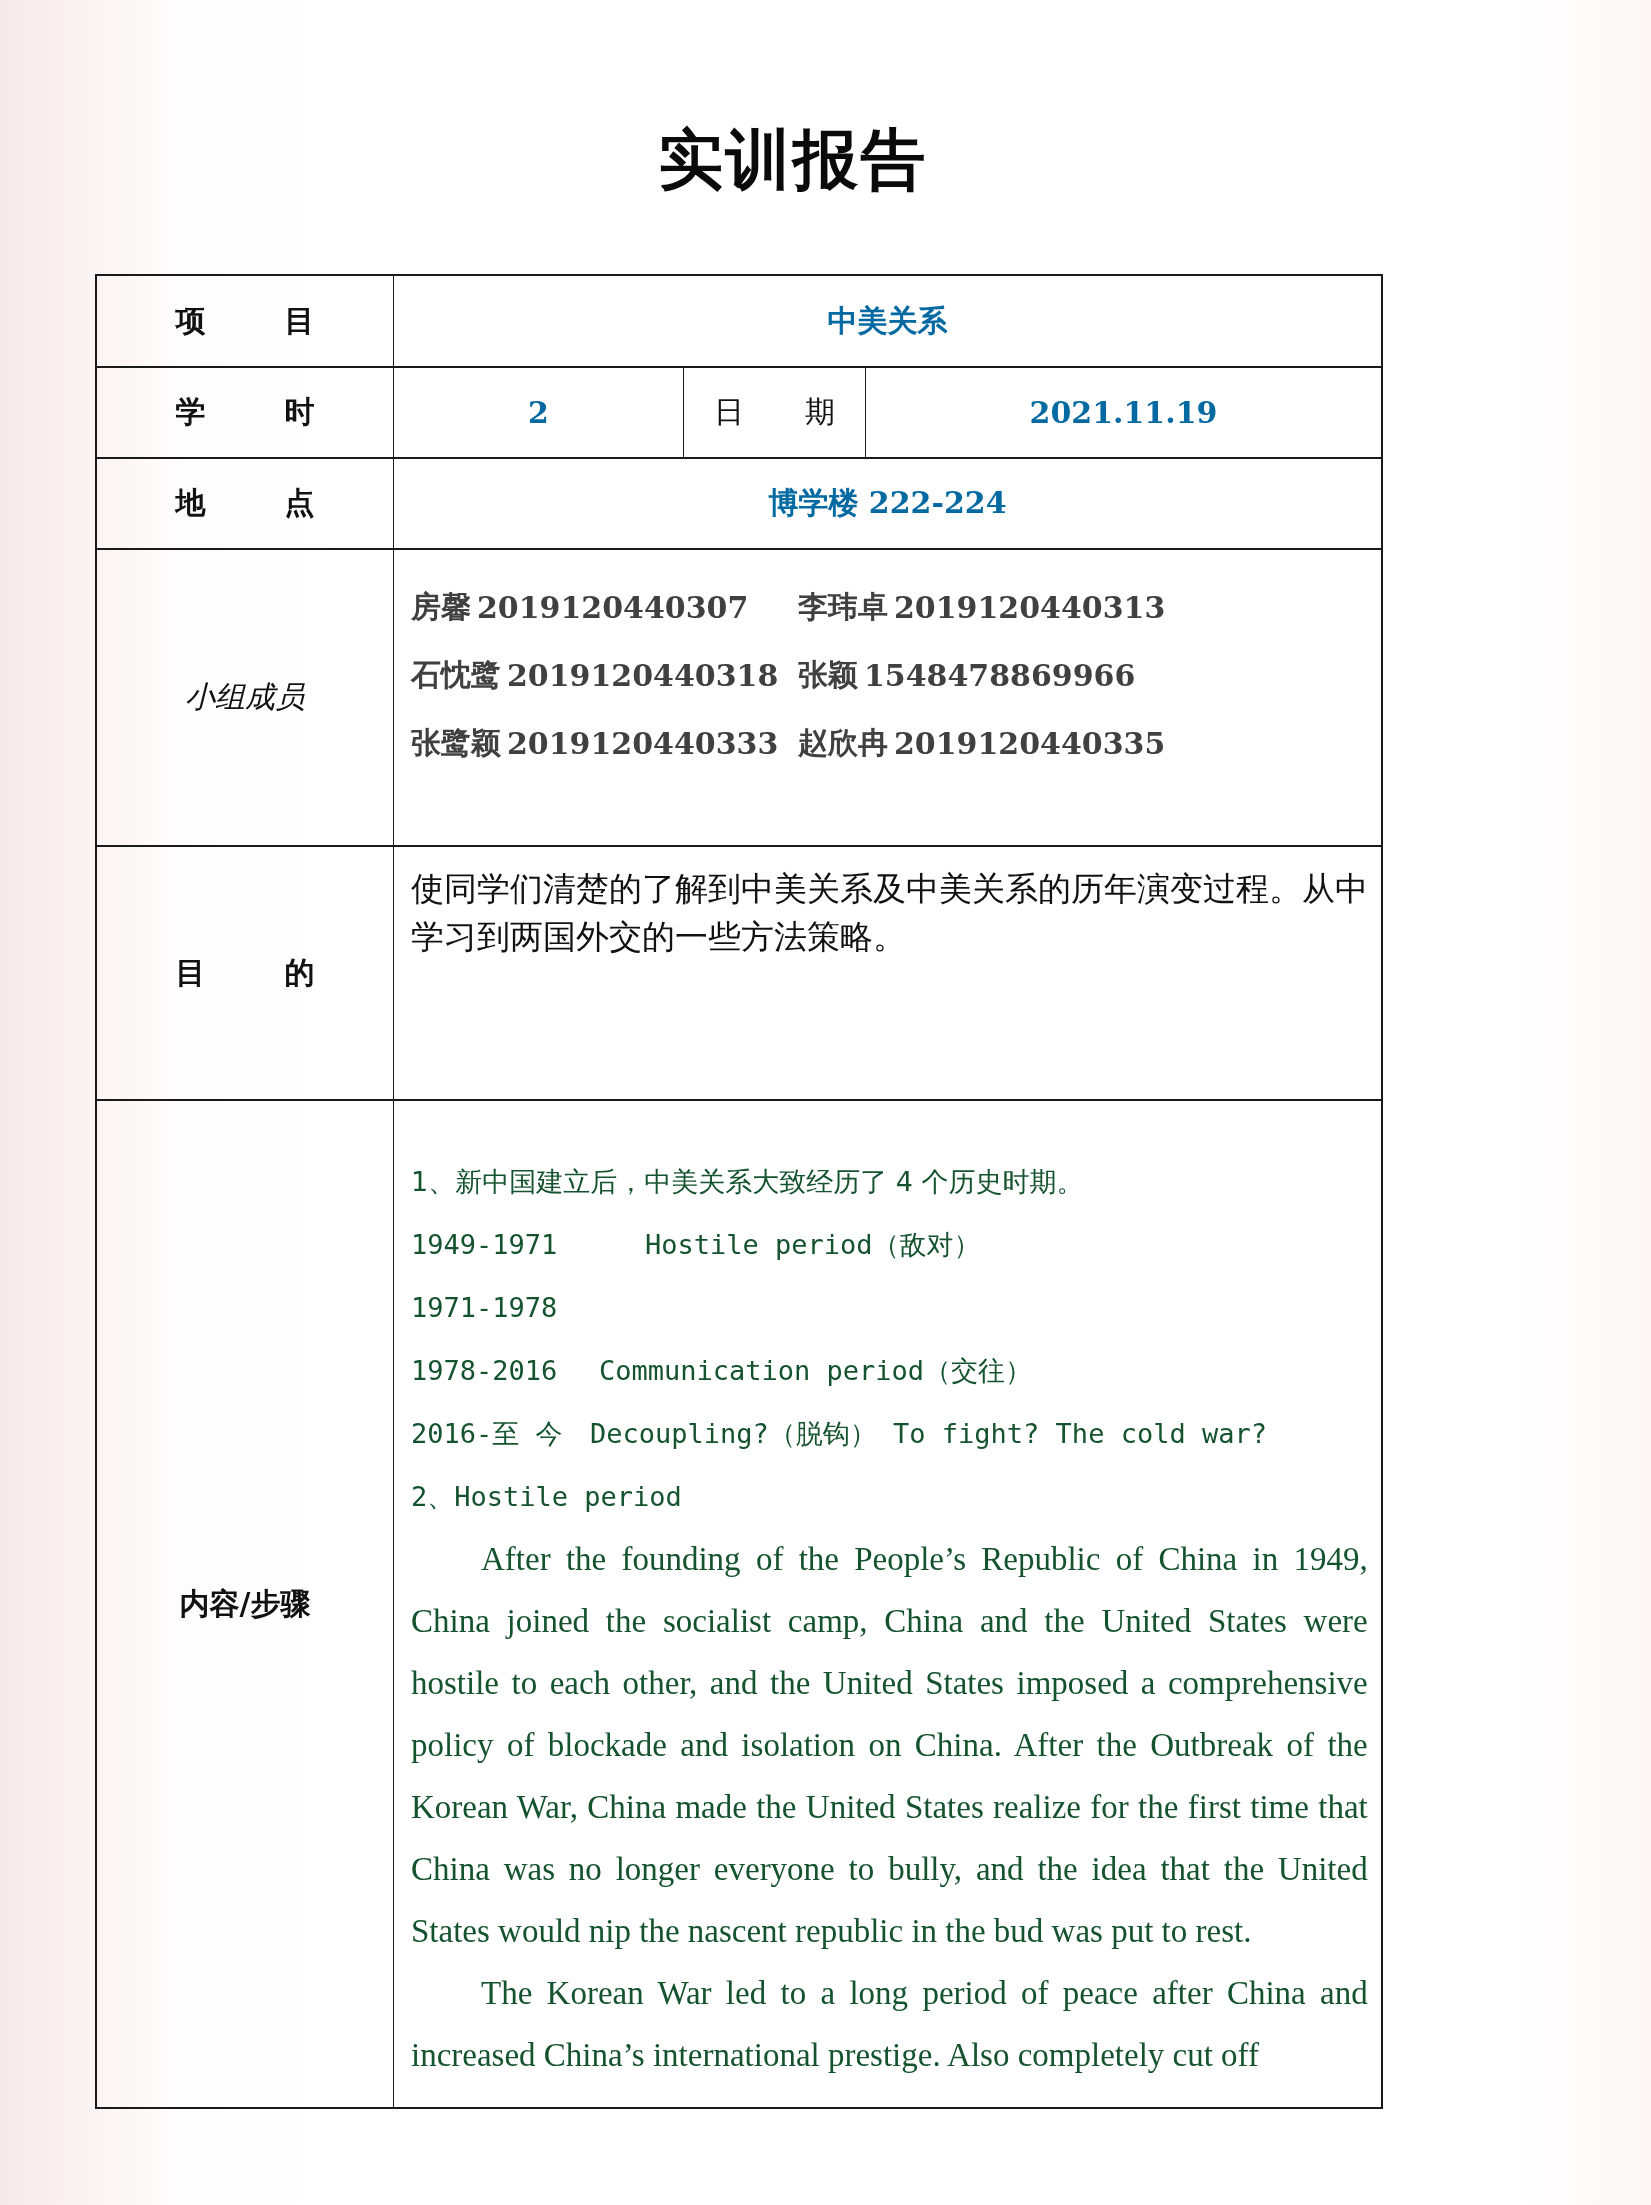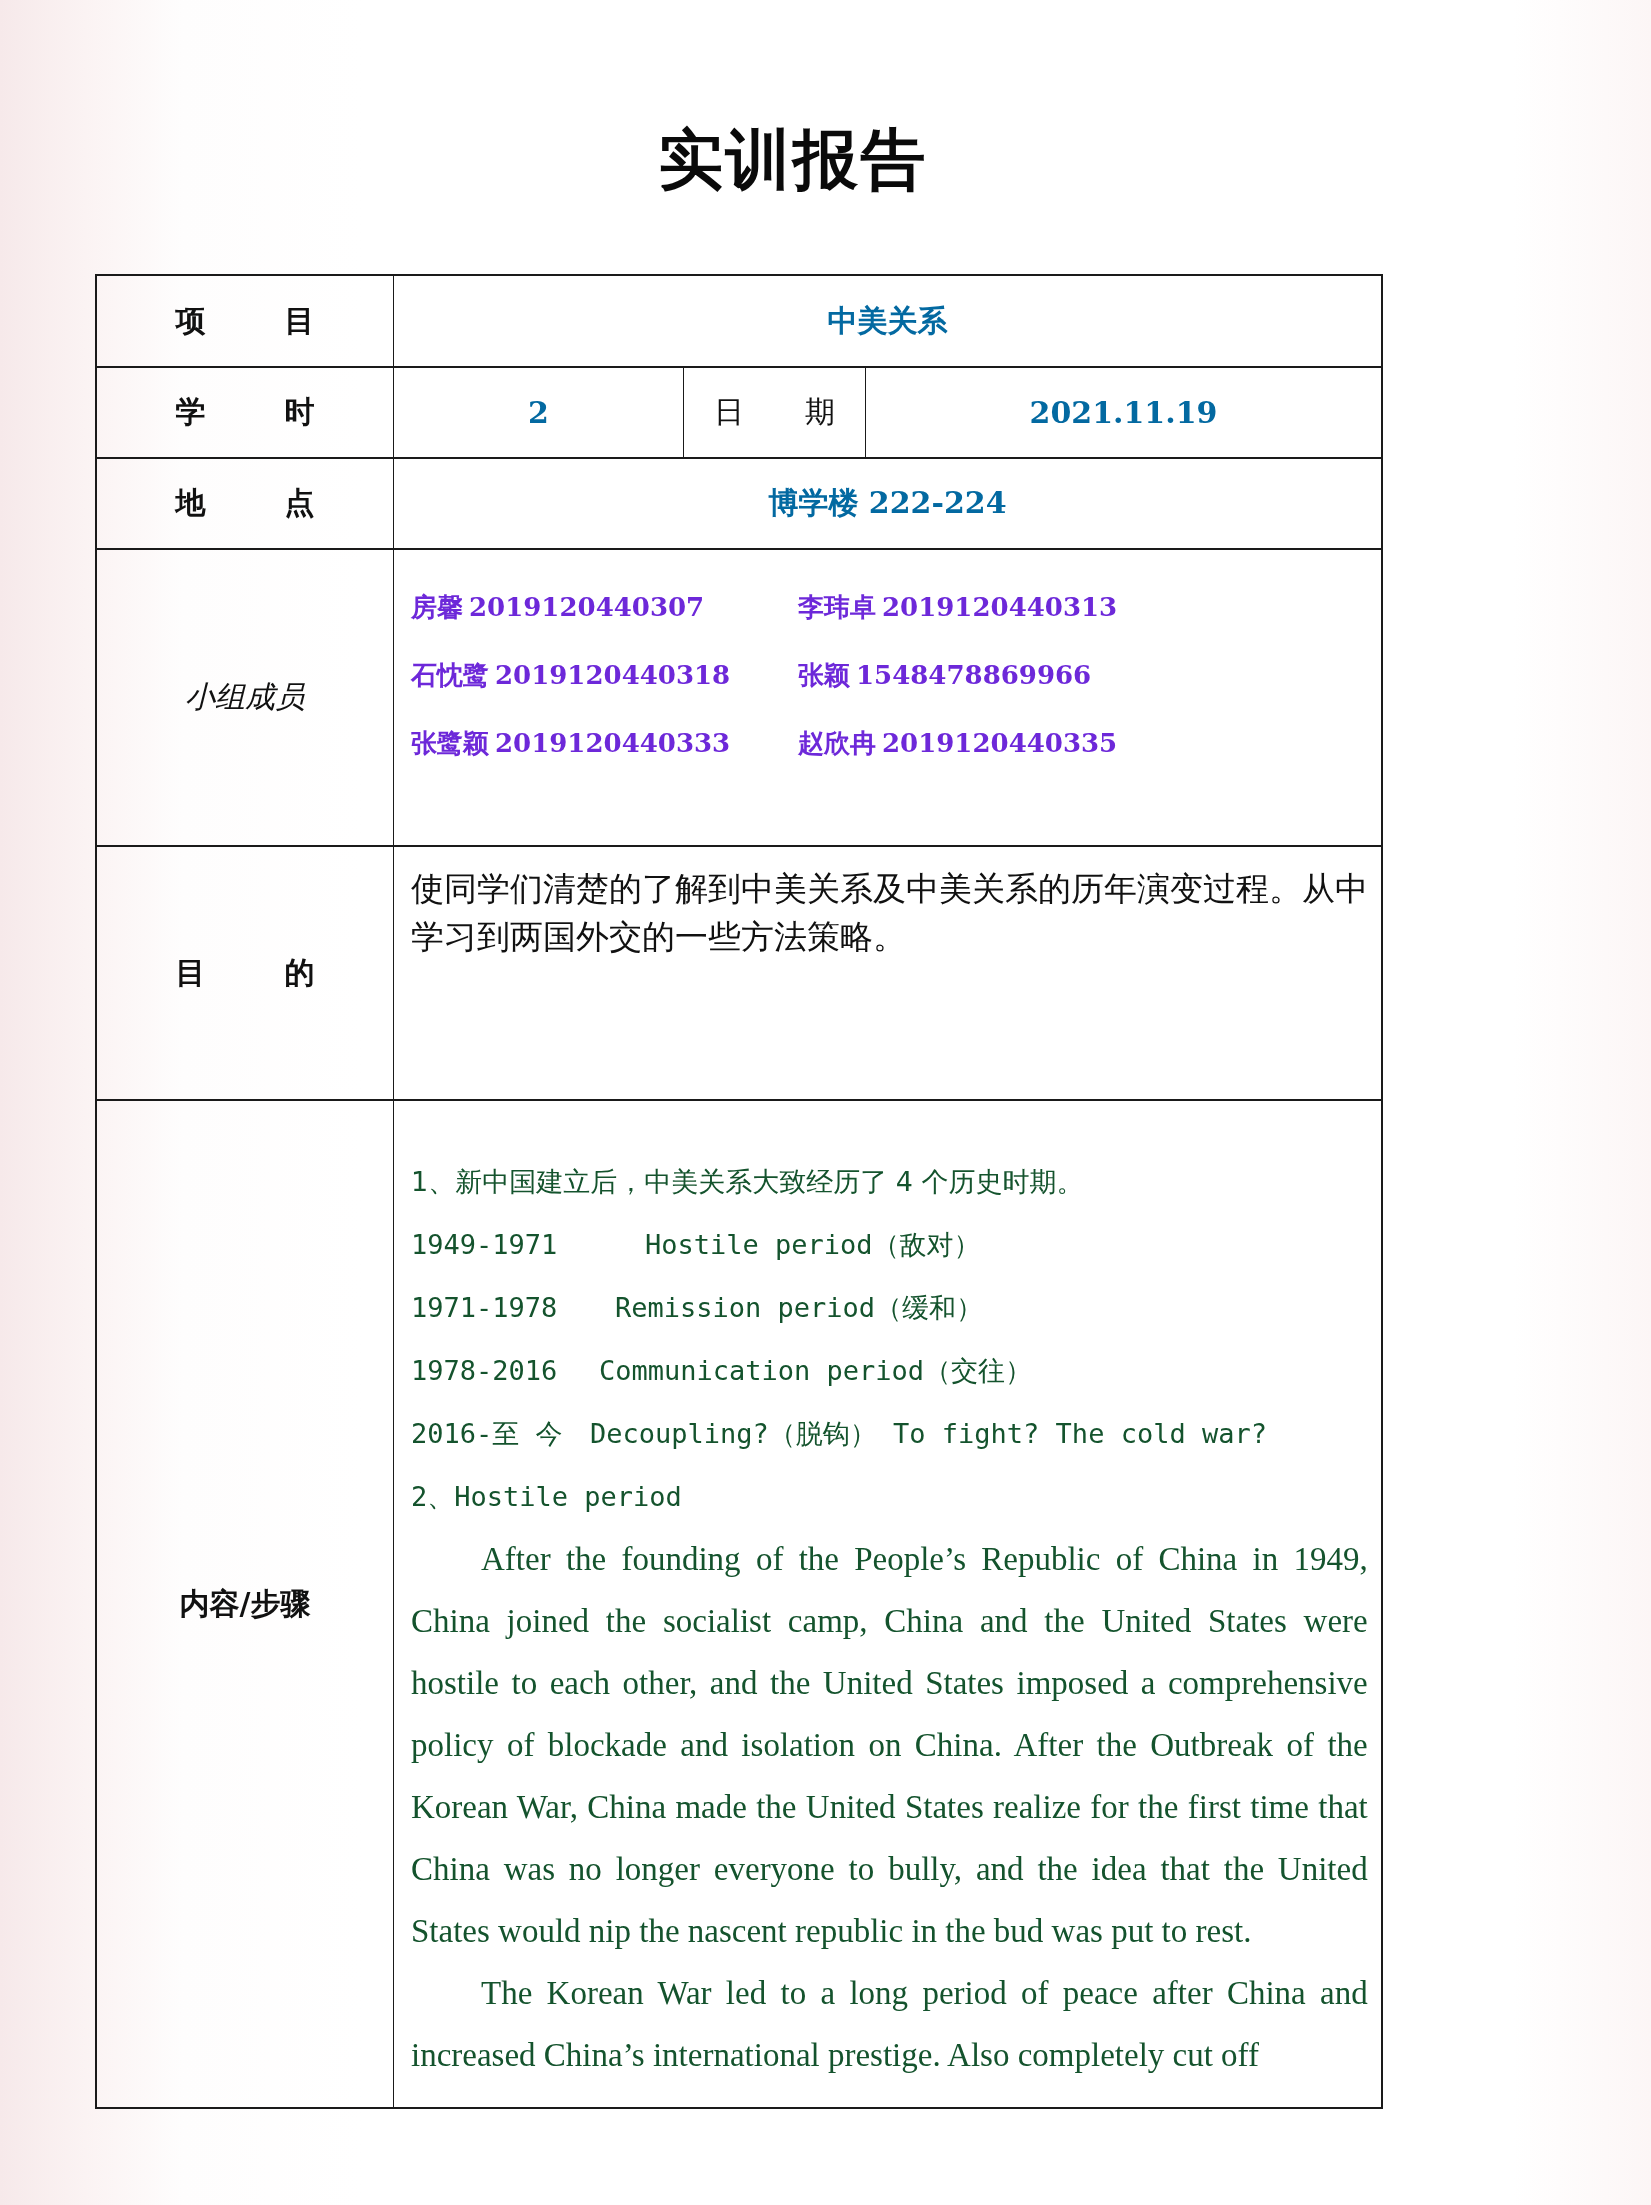--- a/index.html
+++ b/index.html
@@ -91,22 +91,22 @@
   .members-grid {
     flex: 1;
     display: grid;
     grid-template-columns: 387px 424px;
     grid-auto-rows: 68px;
     align-content: start;
     padding: 23px 0 0 17px;
     box-sizing: border-box;
     font-family: "DejaVu Serif", serif;
     font-weight: bold;
-    font-size: 26px;
-    color: #6d28d9;
+    font-size: 30px;
+    color: #404040;
   }
   .member { display: flex; align-items: center; white-space: nowrap; }
   .member .mname { margin-right: 6px; font-family: "DejaVu Sans", sans-serif; font-weight: bold; }
 
   .purpose-text {
     flex: 1;
     align-self: stretch;
     display: block;
     padding: 18px 12px 0 17px;
     box-sizing: border-box;
@@ -248,21 +248,20 @@
       <div class="cell label-cell">内容/步骤</div>
       <div class="content-body">
         <span class="content-line" style="font-family:'DejaVu Sans',sans-serif;font-size:27px;">1、新中国建立后，中美关系大致经历了 4 个历史时期。</span>
 
         <div class="period-line p1">
           <span class="period-years">1949-1971</span>
           <span class="period-desc">Hostile period（敌对）</span>
         </div>
         <div class="period-line p2">
           <span class="period-years">1971-1978</span>
-          <span class="period-desc">Remission period（缓和）</span>
         </div>
         <div class="period-line p3">
           <span class="period-years">1978-2016</span>
           <span class="period-desc">Communication period（交往）</span>
         </div>
         <div class="period-line p4">
           <span class="period-years">2016-至 今</span>
           <span class="period-desc">Decoupling?（脱钩） To fight? The cold war?</span>
         </div>
 

